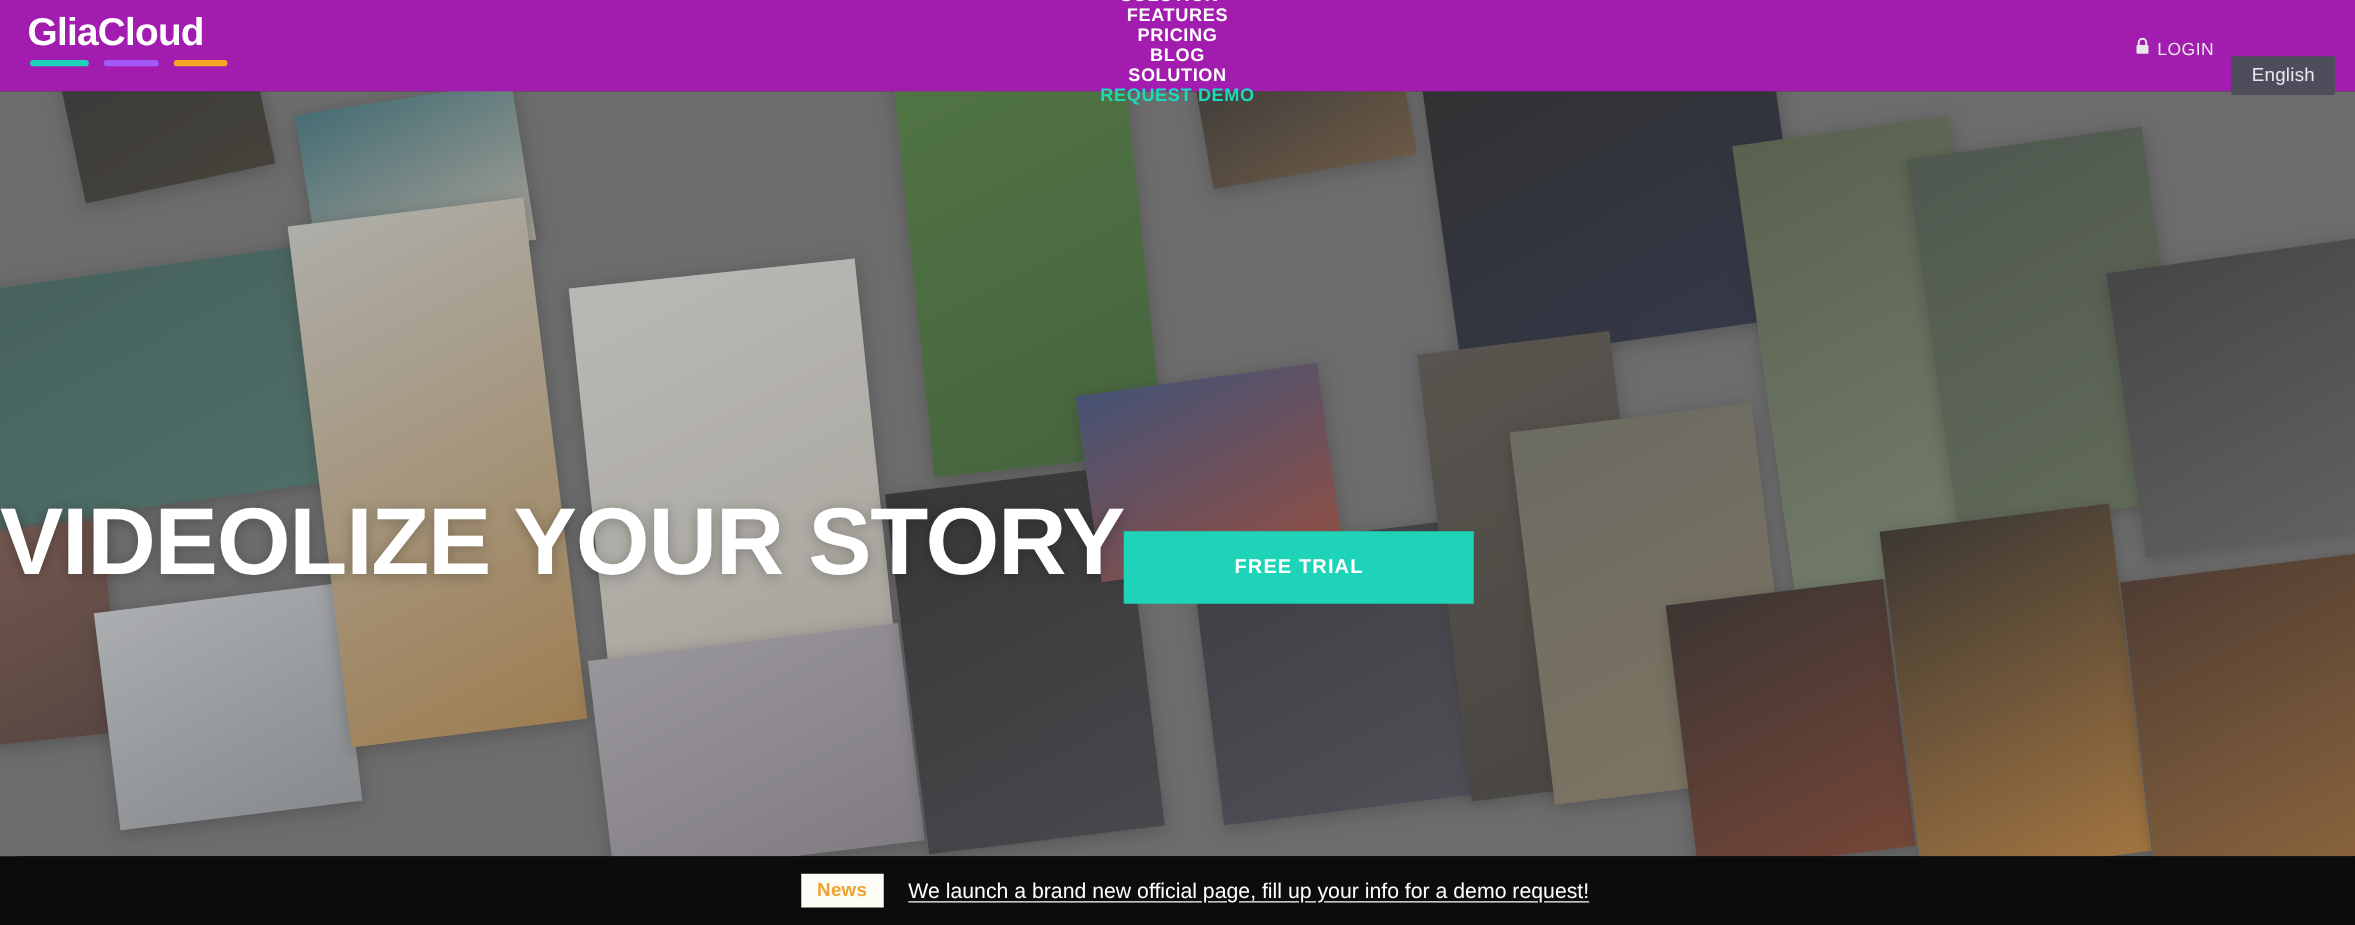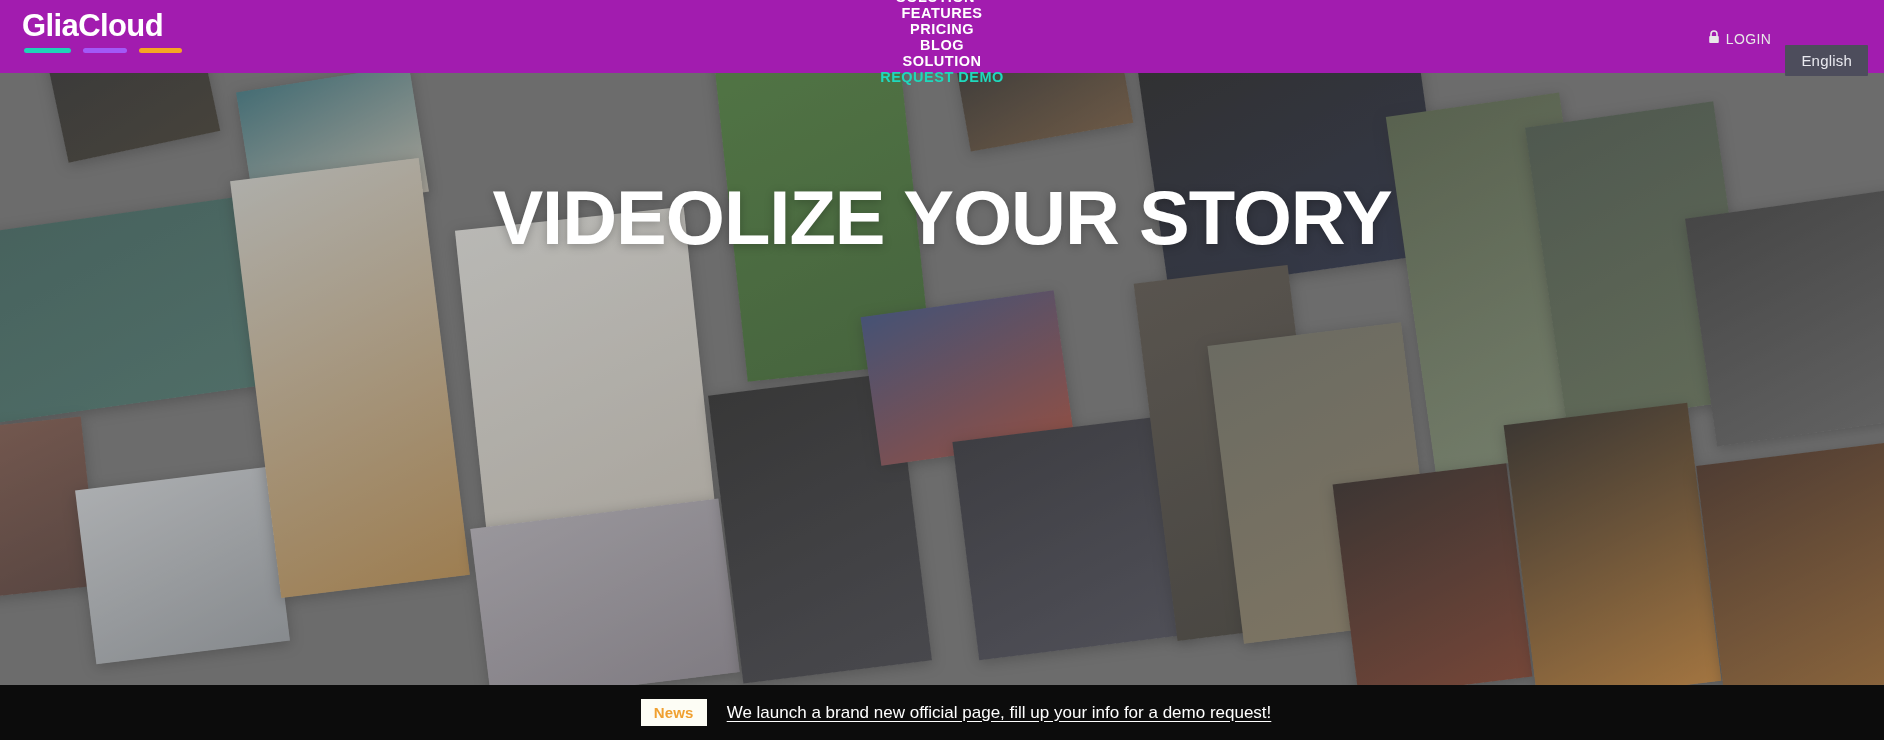--- a/index.html
+++ b/index.html
@@ -88,21 +88,21 @@
     position:absolute;
     background-size:cover;
     box-shadow:0 3px 14px rgba(0,0,0,0.35);
   }
   .hero-overlay {
     position:absolute; inset:0;
     background:rgba(110,110,110,0.42);
   }
   .hero-content {
     position:absolute; inset:0;
-    display:flex; flex-direction:column;
+    display:flex; flex-direction:row;
     align-items:center; justify-content:flex-start;
     padding-top:110px;
     z-index:10;
   }
   .hero-title {
     color:#ffffff;
     font-size:76px; font-weight:bold;
     line-height:0.93;
     letter-spacing:-1px;
     text-align:center;
@@ -225,19 +225,20 @@
       <div class="tile" style="left: 1520px; top: 340px; width: 185px; height: 280px; transform: rotate(-7deg); background: linear-gradient(160deg, rgb(26, 18, 10) 0%, rgb(200, 122, 32) 100%);"></div>
       <div class="tile" style="left: 1700px; top: 130px; width: 210px; height: 230px; transform: rotate(-8deg); background: linear-gradient(160deg, rgb(42, 42, 42) 0%, rgb(90, 90, 90) 100%);"></div>
       <div class="tile" style="left: 1710px; top: 380px; width: 200px; height: 240px; transform: rotate(-7deg); background: linear-gradient(160deg, rgb(58, 26, 10) 0%, rgb(160, 96, 26) 100%);"></div>
     </div>
   <div class="hero-overlay"></div>
 
   <div class="hero-content">
     <h1 class="hero-title">
       <span>VIDEOLIZE YOUR STORY</span><br>
     </h1>
+    <button class="cta-btn" style="background: rgb(31, 211, 184);">FREE TRIAL</button>
   </div>
 </section>
 
 <div class="newsbar">
   <span class="news-badge" style="color: rgb(240, 160, 48);">News</span>
   <a class="news-link">We launch a brand new official page, fill up your info for a demo request!</a>
 </div>
 
 </body></html>

